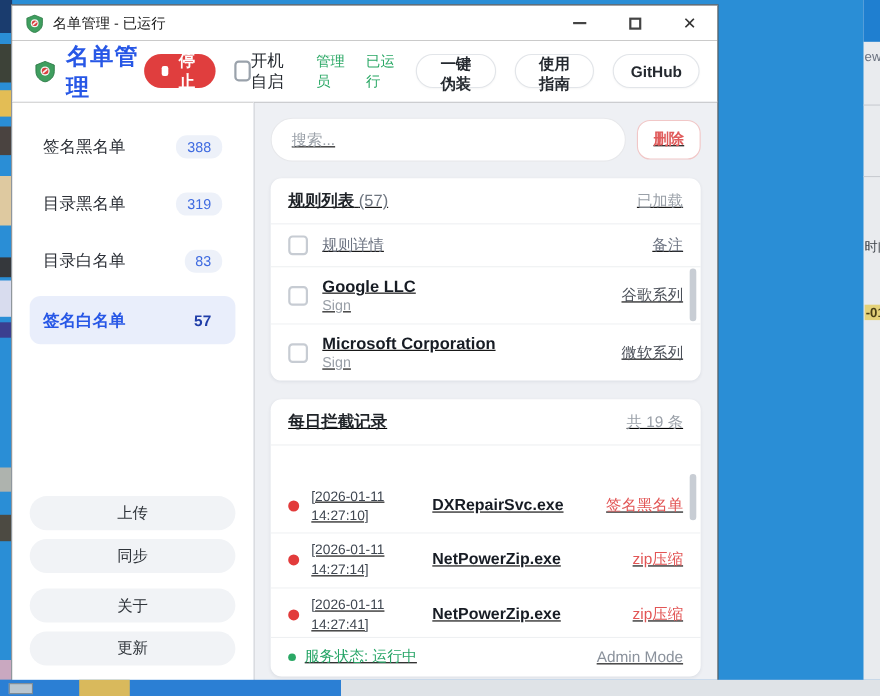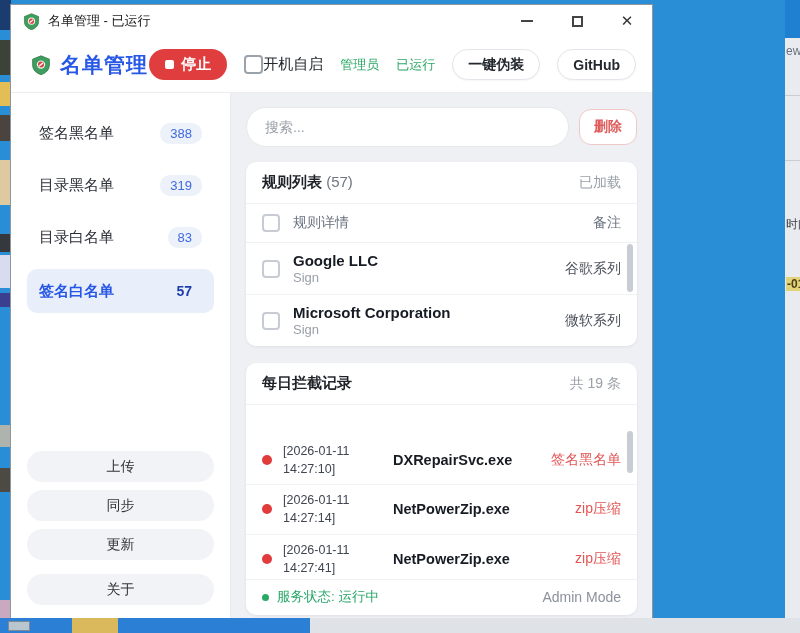--- a/index.html
+++ b/index.html
@@ -59,21 +59,21 @@
   .side-item .lbl { font-size:15px; color:#2b2f36; }
   .side-item .cnt { font-size:13px; color:#3e6ae0; background:#edf1f9; border-radius:10px; padding:3px 10px; }
   .side-item.selected { background:#e9eefb; height:44px; }
   .side-item.selected .lbl { color:#2757e6; font-weight:bold; }
   .side-item.selected .cnt { background:transparent; color:#1f3da8; font-weight:bold; font-size:14px; }
   .side-actions { margin-top:auto; display:flex; flex-direction:column; gap:8px; }
   .side-actions .gap-big { margin-top:6px; }
   .action-btn { height:31px; background:#f1f3f6; border:none; border-radius:16px; font-size:14px; color:#2f343a; }
 
   
-  .main { flex:1; background:#eef0f4; padding:14px 15px 0 15px; display:flex; flex-direction:column; min-width:0; }
+  .main { flex:1; background:#eef0f4; padding:14px 15px 0 15px; display:flex; flex-direction:column; min-width:0;text-decoration:underline; }
   .search-row { display:flex; align-items:center; gap:10px; margin-bottom:15px; }
   .search-input { flex:1; height:40px; border:1px solid #e7e8eb; border-radius:20px; background:#fff;
     padding:0 18px; font-size:14px; color:#333; outline:none; }
   .search-input::placeholder { color:#9aa0a8; }
   .add-btn { background:#2e68f0; color:#fff; border:none; border-radius:9px; height:36px; padding:0 14px;
     font-size:14px; font-weight:bold; white-space:nowrap; }
   .del-btn { background:#fff; color:#e05b5b; border:1px solid #f1c7c7; border-radius:12px; height:36px;
     padding:0 14px; font-size:14px; font-weight:bold; white-space:nowrap; }
 
   .panel { background:#fff; border-radius:10px; box-shadow:0 1px 3px rgba(20,30,50,.07); position:relative; }
@@ -182,20 +182,21 @@
         <span class="stop-sq"></span>
         <span>停止</span>
       </button>
       <div class="chk-row">
         <span class="checkbox"></span>
         <span class="chk-label">开机自启</span>
       </div>
       <span class="green-text">管理员</span>
       <span class="green-text">已运行</span>
       <button class="pill-btn">一键伪装</button>
+      <button class="pill-btn">使用指南</button>
       <button class="pill-btn">GitHub</button>
     </div>
   </div>
 
   <div class="body">
 
     <div class="sidebar">
       <div class="side-item">
         <span class="lbl">签名黑名单</span>
         <span class="cnt">388</span>
@@ -208,22 +209,22 @@
         <span class="lbl">目录白名单</span>
         <span class="cnt">83</span>
       </div>
       <div class="side-item selected">
         <span class="lbl">签名白名单</span>
         <span class="cnt">57</span>
       </div>
       <div class="side-actions">
         <button class="action-btn">上传</button>
         <button class="action-btn">同步</button>
+        <button class="action-btn gap-big">关于</button>
         <button class="action-btn">更新</button>
-        <button class="action-btn gap-big">关于</button>
       </div>
     </div>
 
     <div class="main">
 
       <div class="search-row">
         <input class="search-input" type="text" placeholder="搜索..." style="">
         <button class="del-btn">删除</button>
       </div>
 

